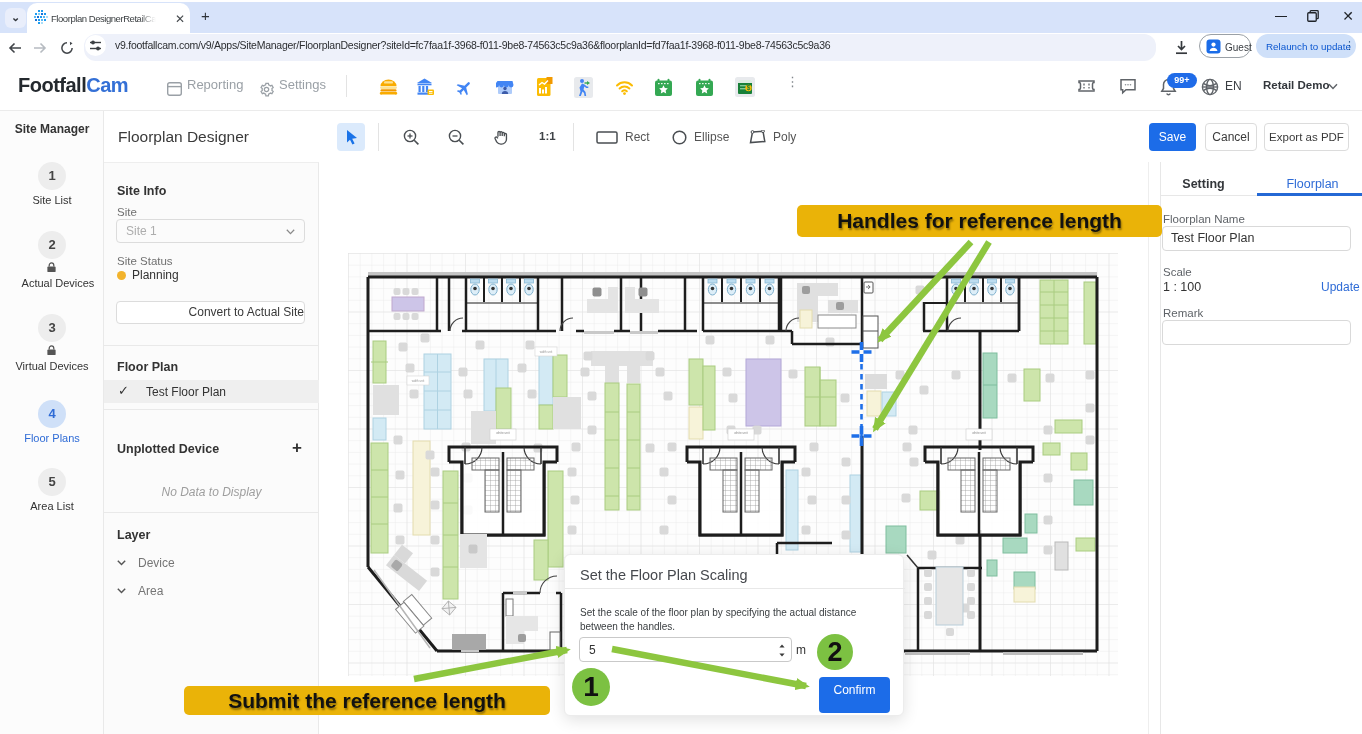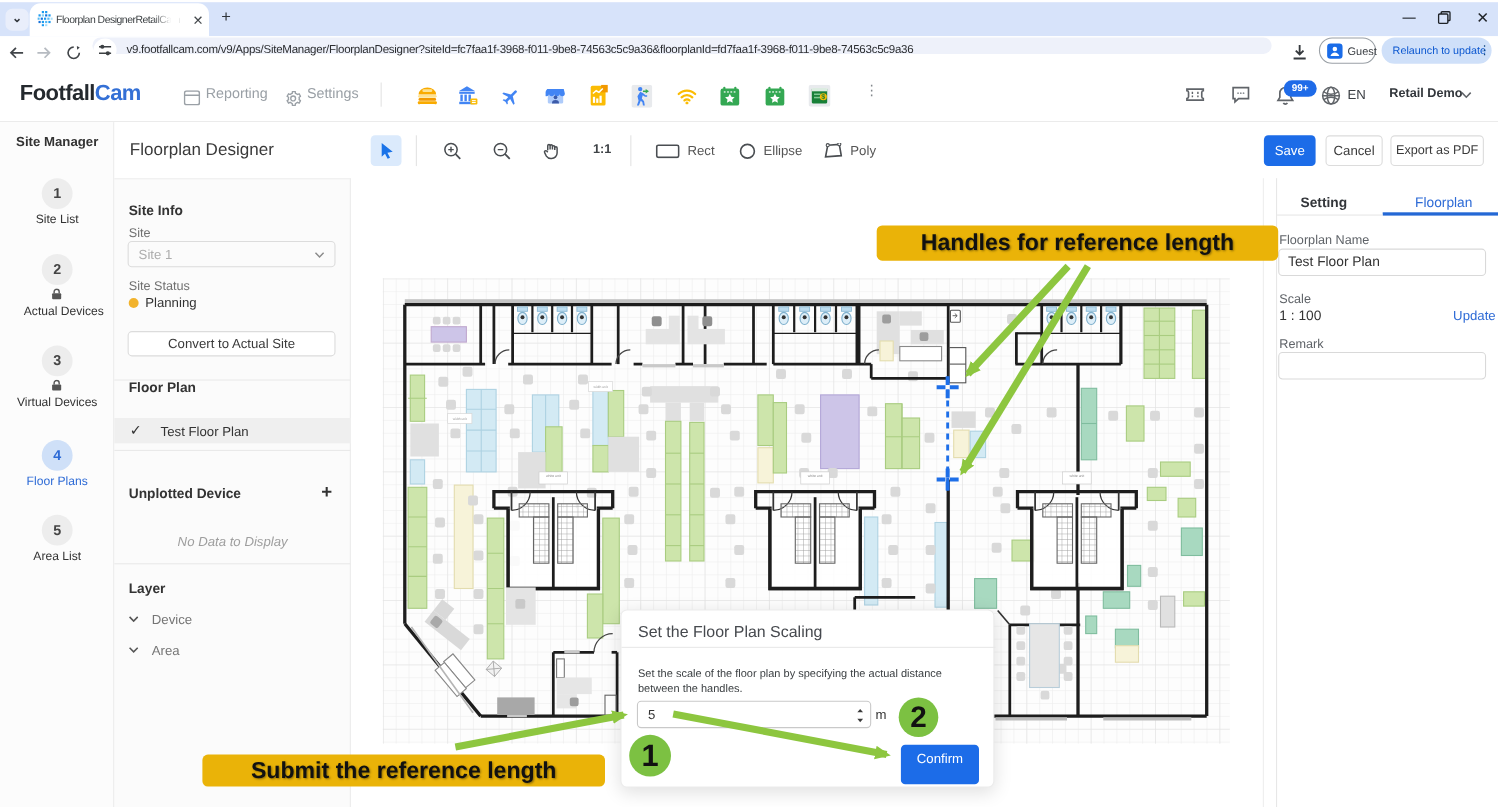--- a/index.html
+++ b/index.html
@@ -12,21 +12,21 @@
 #tabstrip .topline { position:absolute; left:0; top:0; width:1362px; height:2px; background:#fff; }
 #chev-pill { left:5px; top:8px; width:21px; height:20px; background:#e9eefb; border-radius:6px; color:#30343a; font-size:11px; text-align:center; line-height:19px; font-weight:bold;}
 #tab { left:27px; top:3px; width:163px; height:30px; background:#fff; border-radius:10px 10px 0 0; }
 #tabtitle { left:24px; top:10px; width:112px; height:14px; font-size:9.5px; color:#3c4043; white-space:nowrap; overflow:hidden; letter-spacing:-0.45px; }
 #tabfade { left:112px; top:8px; width:24px; height:20px; background:linear-gradient(90deg, rgba(255,255,255,0), #fff 70%); }
 #tabx { left:146px; top:8px; width:14px; height:16px; color:#45494d; font-size:12px; line-height:16px; text-align:center; }
 #newtab { left:197px; top:8px; width:17px; height:17px; color:#30343a; font-size:15px; line-height:16px; text-align:center; }
 .winbtn { top:9px; color:#1f2328; }
 
 #addrbar { left:0; top:33px; width:1362px; height:29px; background:#fff; }
-#urlpill { left:84px; top:1px; width:1072px; height:15px; background:#eef1fa; border-radius:12px; }
+#urlpill { left:84px; top:1px; width:1072px; height:27px; background:#eef1fa; border-radius:12px; }
 #urlcircle { left:1px; top:1px; width:21px; height:21px; background:#fff; border-radius:50%; }
 #urltext { left:31px; top:5px; font-size:10.5px; color:#2c2e31; white-space:nowrap; letter-spacing:-0.25px; }
 
 #appheader { left:0; top:62px; width:1362px; height:49px; background:#fff; border-bottom:1px solid #ebebeb; }
 #logo { left:18px; top:12px; font-size:20px; font-weight:bold; color:#24292e; letter-spacing:-0.5px; }
 #logo span { color:#3470d6; }
 .menuitem { top:15px; color:#9aa0a6; font-size:13px; }
 
 #sidebar { left:0; top:111px; width:104px; height:623px; background:#fcfcfc; border-right:1px solid #e9e9e9; }
 #sm-title { left:0; top:11px; width:104px; text-align:center; font-size:12px; font-weight:bold; color:#333; }
@@ -39,21 +39,21 @@
 .tdivider { top:12px; width:1px; height:28px; background:#e3e3e3; }
 .shapebtn { top:12px; height:28px; font-size:12px; color:#555; display:flex; align-items:center; gap:7px; }
 #savebtn { left:1045px; top:12px; width:47px; height:28px; background:#1c6ce8; color:#fff; font-size:12px; border-radius:4px; text-align:center; line-height:28px; }
 #cancelbtn { left:1101px; top:12px; width:52px; height:28px; background:#fff; border:1px solid #dcdcdc; color:#3a3a3a; font-size:12px; border-radius:4px; text-align:center; line-height:26px; }
 #exportbtn { left:1160px; top:12px; width:85px; height:28px; background:#fff; border:1px solid #dcdcdc; color:#3a3a3a; font-size:11.5px; border-radius:4px; text-align:center; line-height:26px; }
 
 #lpanel { left:104px; top:162px; width:215px; height:572px; background:#fbfbfb; border-right:1px solid #e9e9e9; border-top:1px solid #eee; font-size:12px; }
 #lpanel .sect-title { font-weight:bold; color:#333; font-size:12.5px; }
 #lpanel .lbl { color:#707070; font-size:11.5px; }
 .selbox { left:12px; top:56px; width:189px; height:24px; border:1px solid #dcdcdc; border-radius:4px; background:#fbfbfb; color:#adadad; font-size:12px; line-height:22px; padding-left:9px; }
-#convertbtn { left:12px; top:138px; width:189px; height:23px; background:#fff; border:1px solid #dcdcdc; border-radius:4px; color:#3a3a3a; font-size:12px; text-align:center; line-height:21px; }
+#convertbtn { left:12px; top:138px; width:189px; height:23px; background:#fff; border:1px solid #dcdcdc; border-radius:4px; color:#3a3a3a; font-size:12px; text-align:right; line-height:21px; }
 .hdivider { left:0; width:215px; height:1px; background:#e9e9e9; }
 #fp-row { left:0; top:217px; width:215px; height:23px; background:#efefef; }
 
 #canvas { left:319px; top:162px; width:841px; height:572px; background:#fff; }
 
 #rpanel { left:1160px; top:162px; width:202px; height:572px; background:#fff; border-left:1px solid #e7e7e7; }
 .rtab { top:15px; font-size:12.5px; }
 #rtab-underline { left:96px; top:31px; width:106px; height:3px; background:#2468d5; }
 #rtab-border { left:0px; top:33px; width:96px; height:1px; background:#e7e7e7; }
 .rlbl { left:2px; color:#5f6368; font-size:11.5px; }
@@ -358,21 +358,21 @@
     <div class="abs sect-title" style="left:13px;top:21px;">Site Info</div>
     <div class="abs lbl" style="left:13px;top:43px;">Site</div>
     <div class="abs selbox">Site 1<svg class="abs" style="right:9px;top:9px" width="9" height="6" viewBox="0 0 9 6">
           <path d="M0.8 0.8 L4.5 4.6 L8.2 0.8" fill="none" stroke="#8a8a8a" stroke-width="1.3"></path>
         </svg></div>
     <div class="abs lbl" style="left:13px;top:92px;">Site Status</div>
     <div class="abs" style="left:13px;top:108px;width:9px;height:9px;border-radius:50%;background:#f2b32c;"></div>
     <div class="abs" style="left:28px;top:105px;color:#333;font-size:12px;">Planning</div>
     <div id="convertbtn" class="abs">Convert to Actual Site</div>
     <div class="abs hdivider" style="top:182px;"></div>
-    <div class="abs sect-title" style="left:13px;top:182px;">Floor Plan</div>
+    <div class="abs sect-title" style="left:13px;top:197px;">Floor Plan</div>
     <div id="fp-row" class="abs"></div>
     <div class="abs" style="left:14px;top:220px;color:#333;font-size:13px;">✓</div>
     <div class="abs" style="left:42px;top:222px;color:#333;font-size:12px;">Test Floor Plan</div>
     <div class="abs hdivider" style="top:246px;"></div>
     <div class="abs sect-title" style="left:13px;top:279px;">Unplotted Device</div>
     <div class="abs" style="left:188px;top:275px;color:#333;font-size:17px;font-weight:bold;">+</div>
     <div class="abs" style="left:0;top:322px;width:215px;text-align:center;color:#9e9e9e;font-size:12px;font-style:italic;">No Data to Display</div>
     <div class="abs hdivider" style="top:349px;"></div>
     <div class="abs sect-title" style="left:13px;top:365px;">Layer</div>
     <svg class="abs" style="left:13px;top:397px" width="9" height="6" viewBox="0 0 9 6">

